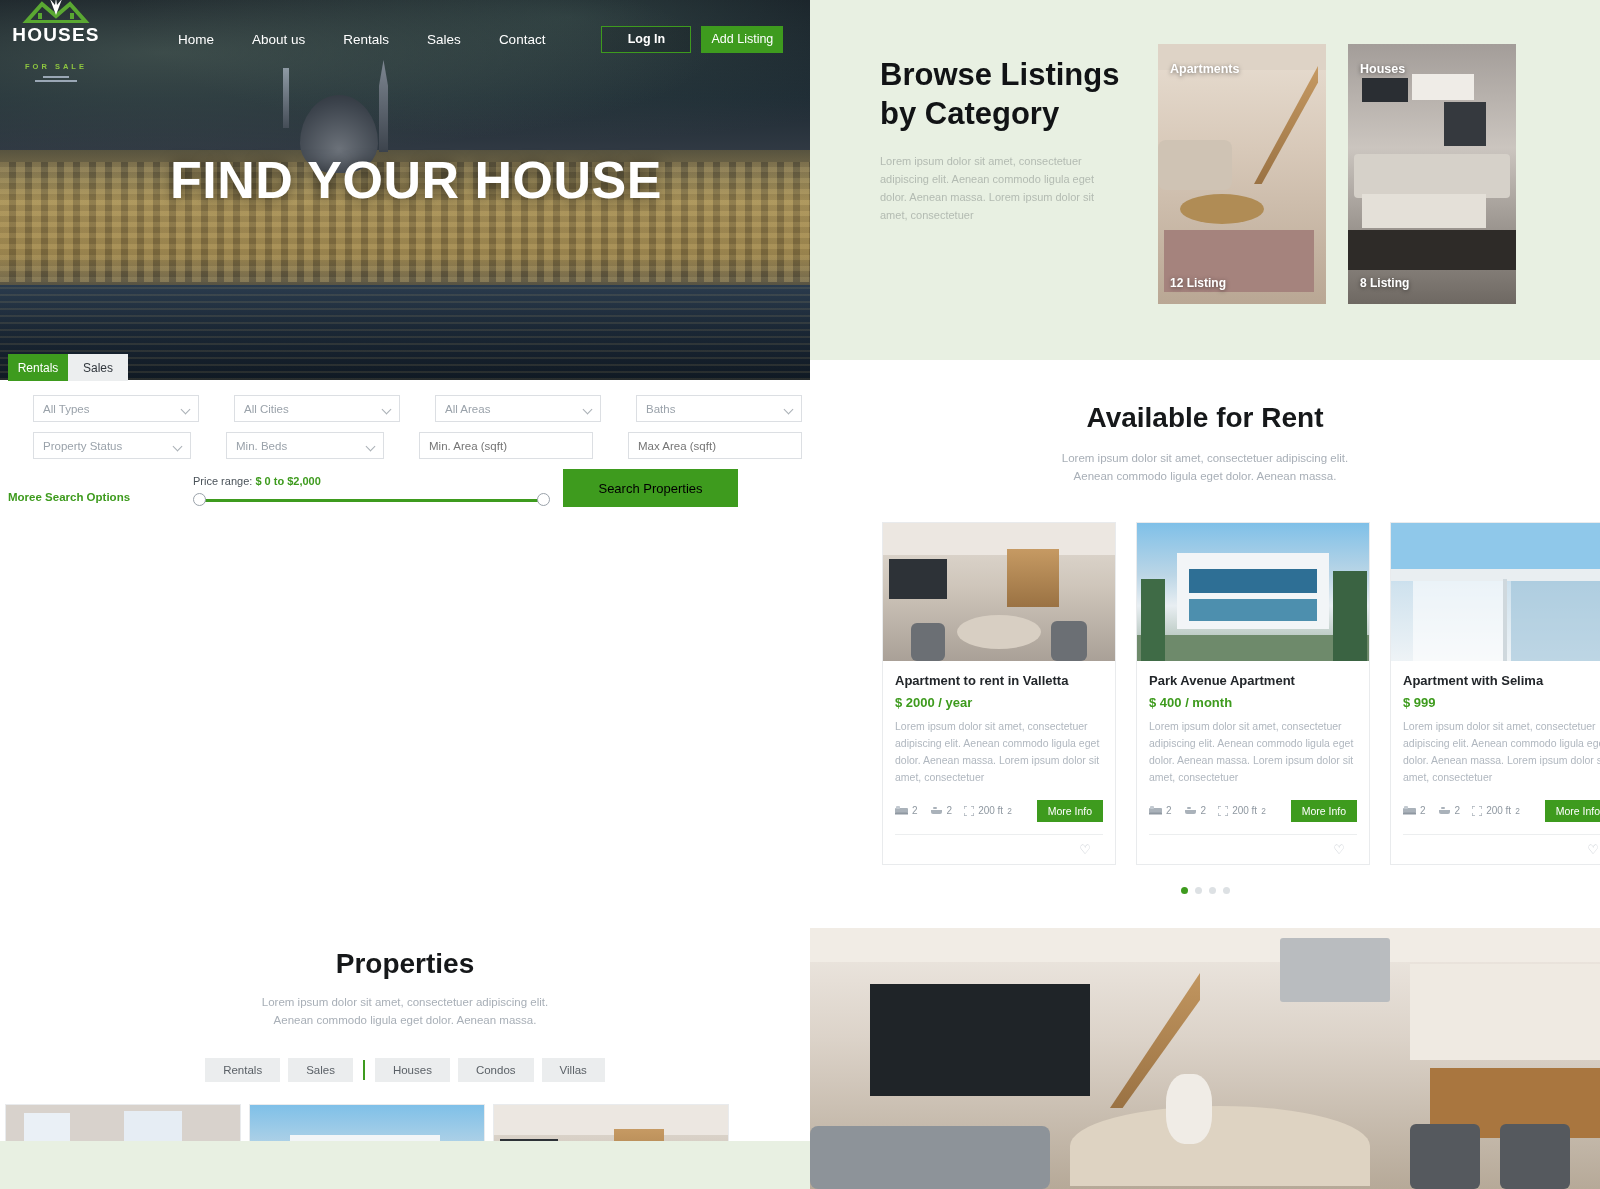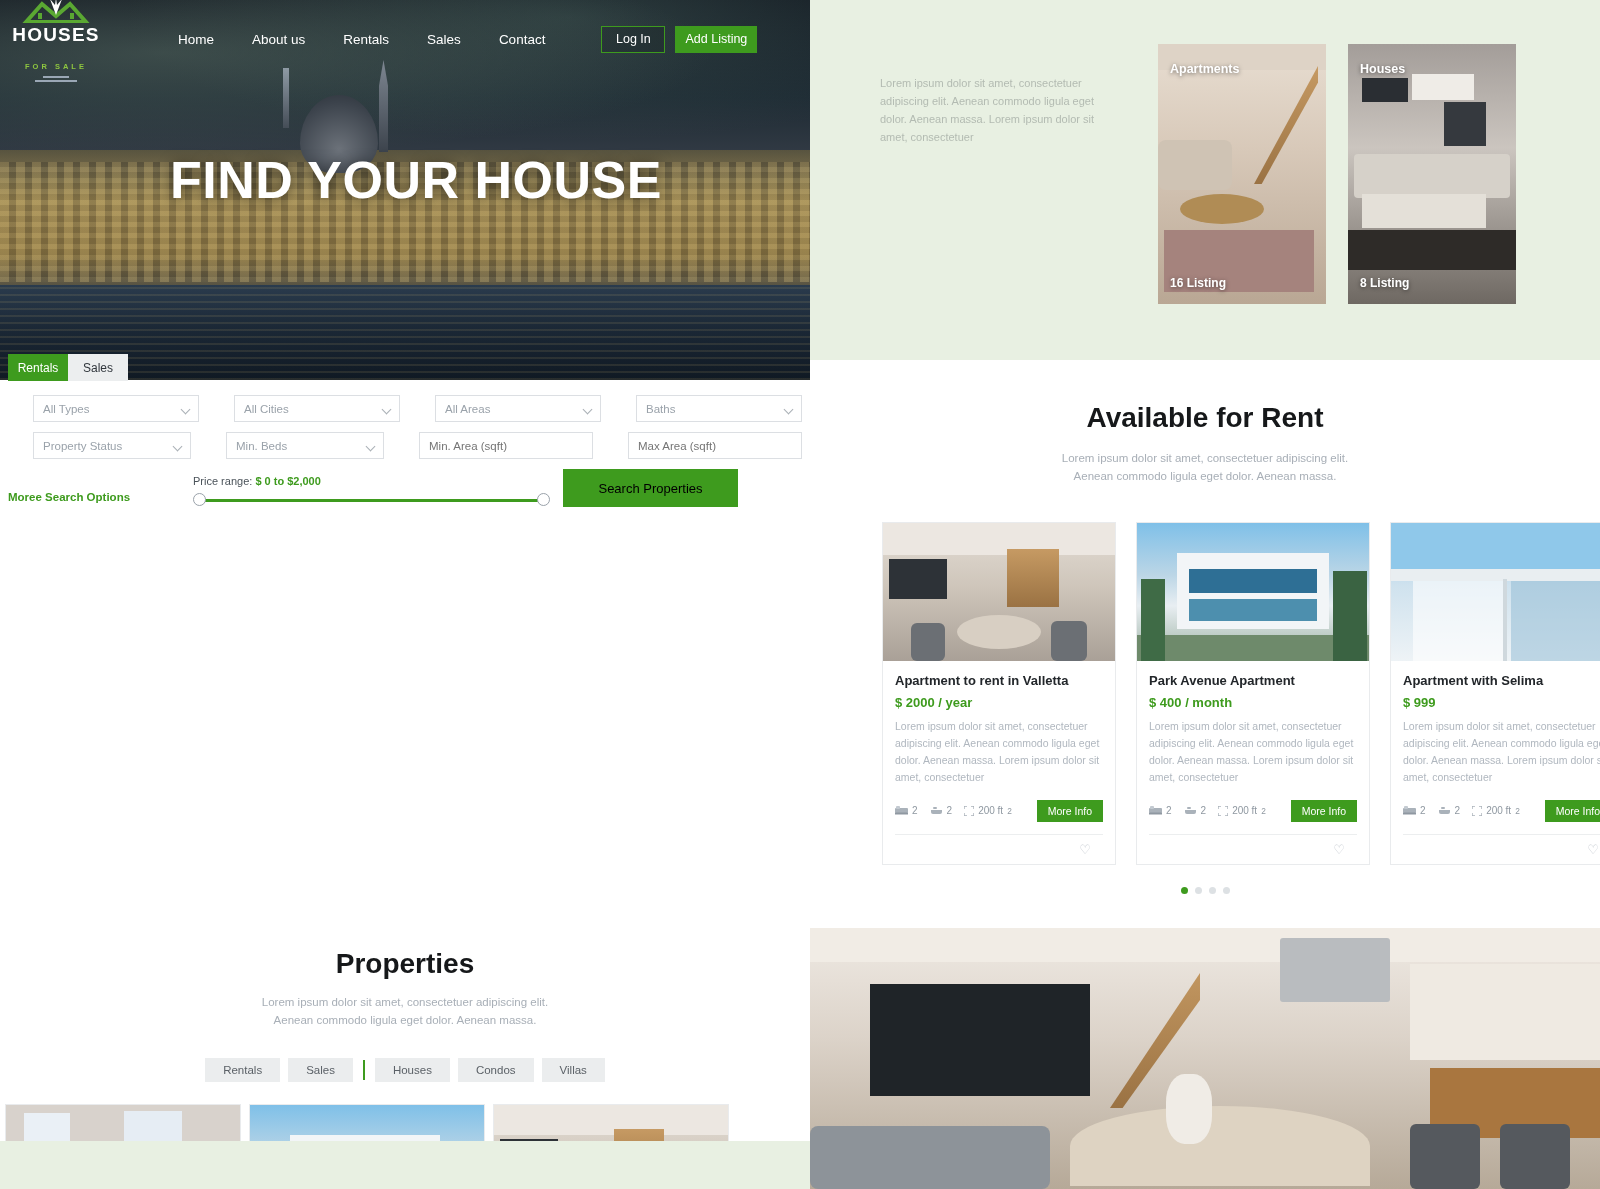--- a/index.html
+++ b/index.html
@@ -80,23 +80,23 @@
   }
   .logo-lines { margin-top:3px; }
   .logo-lines div { height:2px; background:#9aa7b5; margin:2px auto; }
 
   .nav-links { display:flex; gap:38px; margin-left: 72px; }
   .nav-links a {
     color:#ffffff; font-size: 13.5px; text-decoration:none; font-weight:400;
   }
   .nav-btns { display:flex; gap:10px; margin-left: 56px; }
   .btn-login {
-    width: 64px; height: 27px; border: 1.5px solid #3e9b1e; color:#fff;
+    width: 90px; height: 27px; border: 1.5px solid #3e9b1e; color:#fff;
     background: rgba(0,0,0,.12); font-size: 12.5px;
-    display:flex; align-items:center; justify-content:center; cursor:pointer;
+    display:flex; align-items:center; justify-content:center; cursor:pointer;font-weight:bold;
   }
   .btn-add {
     width: 82px; height: 27px; background: #3e9b1e; color:#fff; font-size: 12.5px;
     display:flex; align-items:center; justify-content:center; cursor:pointer; border:none;
   }
 
   .hero-title {
     position:absolute; left:11px; top:150px; width:810px; text-align:center;
     color:#ffffff; font-size: 52px; font-weight: 800; letter-spacing: 0.5px; z-index:4;
     text-shadow: 0 2px 14px rgba(0,0,0,.55);
@@ -379,32 +379,33 @@
 
     </div>
 
     <div class="green-strip"></div>
   </div>
 
   <div class="right-panel">
 
     <div class="cat-section">
       <div class="cat-left">
+        <div class="cat-title">Browse Listings by Category</div>
         <div class="cat-sub">Lorem ipsum dolor sit amet, consectetuer adipiscing elit. Aenean commodo ligula eget dolor. Aenean massa. Lorem ipsum dolor sit amet, consectetuer</div>
       </div>
       <div class="cat-cards">
         <div class="cat-card">
           <div class="ph ph-apart"></div>
           <div class="sh" style="left:0;top:0;width:168px;height:26px;background:#ded3c6"></div>
           <div class="wood" style="left:96px;top:22px;width:64px;height:118px;clip-path:polygon(0 100%,100% 0,100% 14%,12% 100%)"></div>
           <div class="sh" style="left:0;top:96px;width:74px;height:50px;background:#cfc3b4;border-radius:8px"></div>
           <div class="sh" style="left:22px;top:150px;width:84px;height:30px;background:#b08c55;border-radius:50%"></div>
           <div class="sh" style="left:6px;top:186px;width:150px;height:62px;background:#a5837d"></div>
           <div class="cat-label">Apartments</div>
-          <div class="cat-count">16 Listing</div>
+          <div class="cat-count">12 Listing</div>
         </div>
         <div class="cat-card">
           <div class="ph ph-house"></div>
           <div class="sh" style="left:14px;top:34px;width:46px;height:24px;background:#2a2e33"></div>
           <div class="sh" style="left:64px;top:30px;width:62px;height:26px;background:#efece7"></div>
           <div class="sh" style="left:96px;top:58px;width:42px;height:44px;background:#35393e"></div>
           <div class="sh" style="left:6px;top:110px;width:156px;height:44px;background:#d6d1c9;border-radius:4px"></div>
           <div class="sh" style="left:14px;top:150px;width:124px;height:34px;background:#e4e0d8"></div>
           <div class="sh" style="left:0;top:186px;width:168px;height:40px;background:#2e2b28"></div>
           <div class="cat-label">Houses</div>

